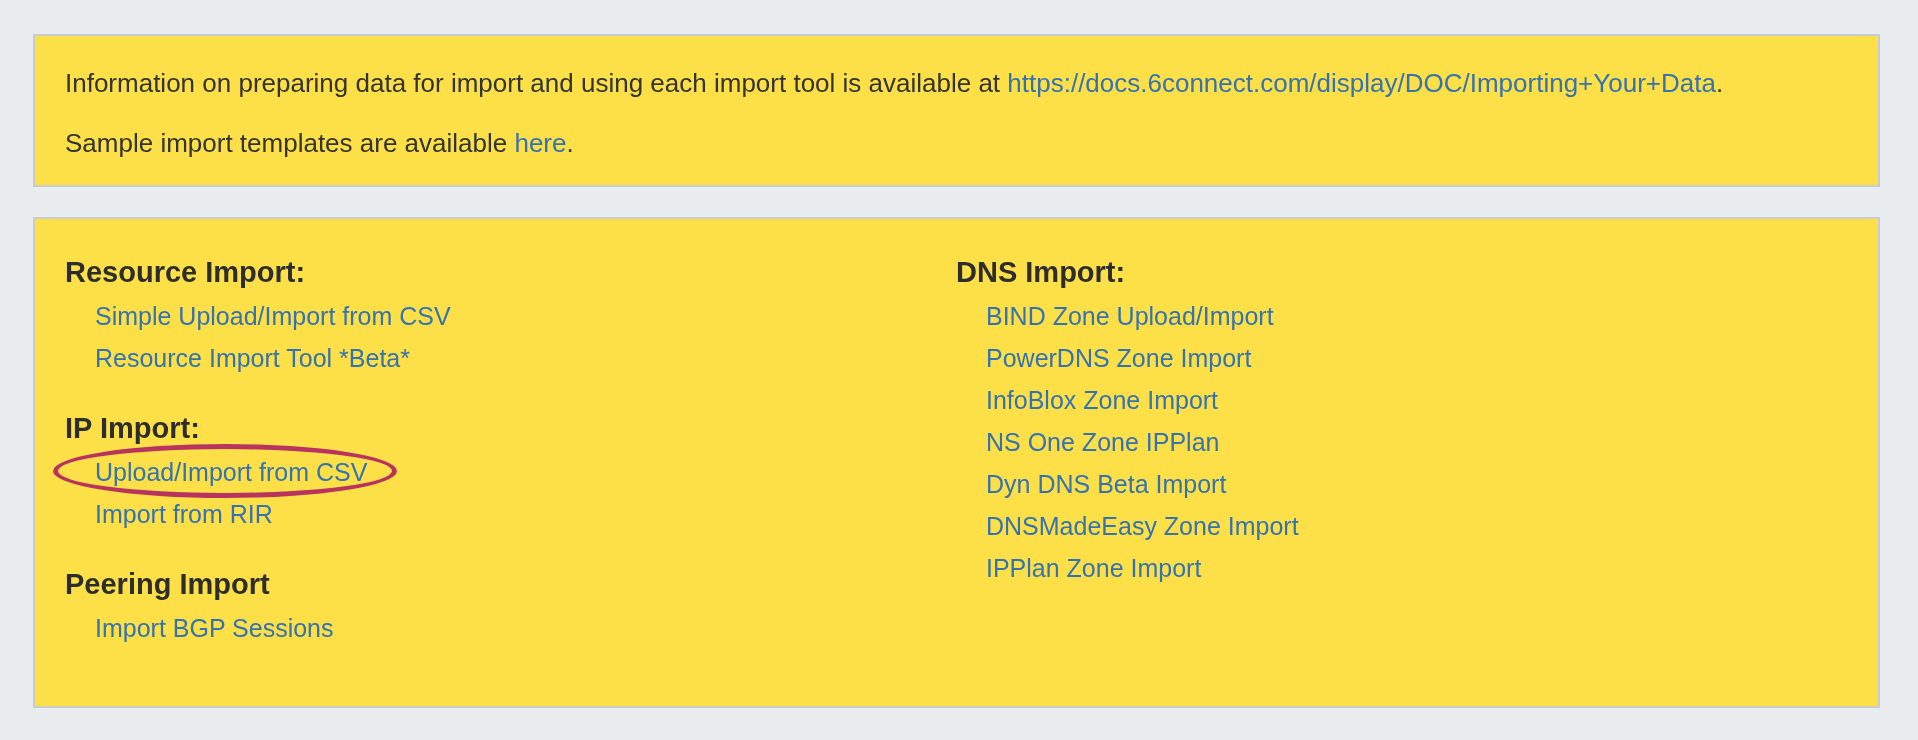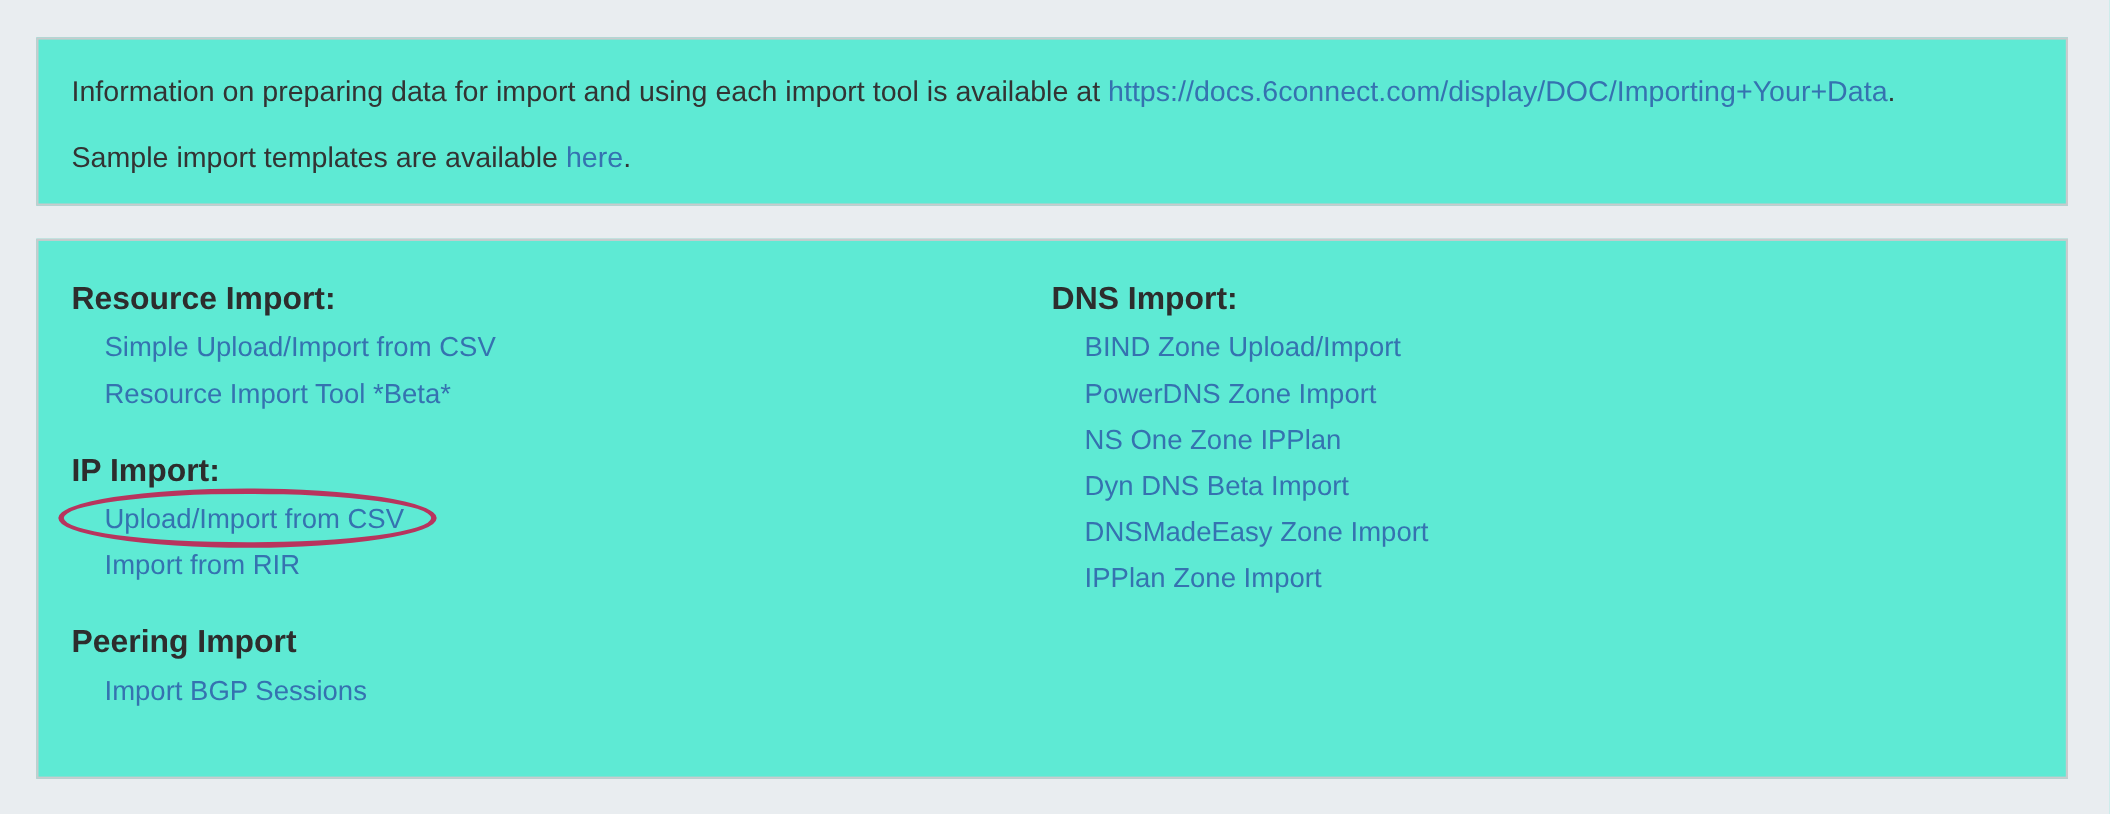--- a/index.html
+++ b/index.html
@@ -11,21 +11,21 @@
     background: #e9edf0;
     font-family: "Liberation Sans", sans-serif;
     position: relative;
     overflow: hidden;
     color: #333333;
   }
   .panel {
     position: absolute;
     left: 33px;
     width: 1847px;
-    background: #5eead4;
+    background: #fde047;
     border: 2px solid #c9cbcd;
   }
   .info-panel {
     top: 34px;
     height: 153px;
     padding: 30px 30px 25px 30px;
   }
   .info-panel p {
     margin: 0 0 26px 0;
     font-size: 26px;
@@ -124,20 +124,23 @@
 
     <div class="import-section">
       <div class="section-title">DNS Import:</div>
       <div class="link-row">
         <a class="import-link">BIND Zone Upload/Import</a>
       </div>
       <div class="link-row">
         <a class="import-link">PowerDNS Zone Import</a>
       </div>
       <div class="link-row">
+        <a class="import-link">InfoBlox Zone Import</a>
+      </div>
+      <div class="link-row">
         <a class="import-link">NS One Zone IPPlan</a>
       </div>
       <div class="link-row">
         <a class="import-link">Dyn DNS Beta Import</a>
       </div>
       <div class="link-row">
         <a class="import-link">DNSMadeEasy Zone Import</a>
       </div>
       <div class="link-row">
         <a class="import-link">IPPlan Zone Import</a>

